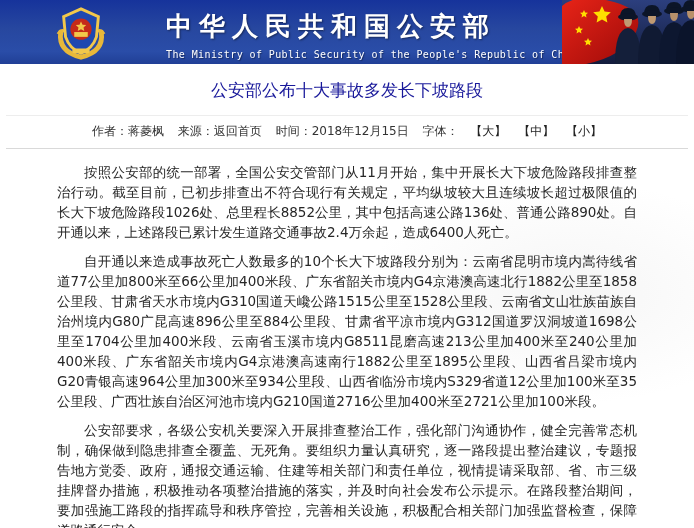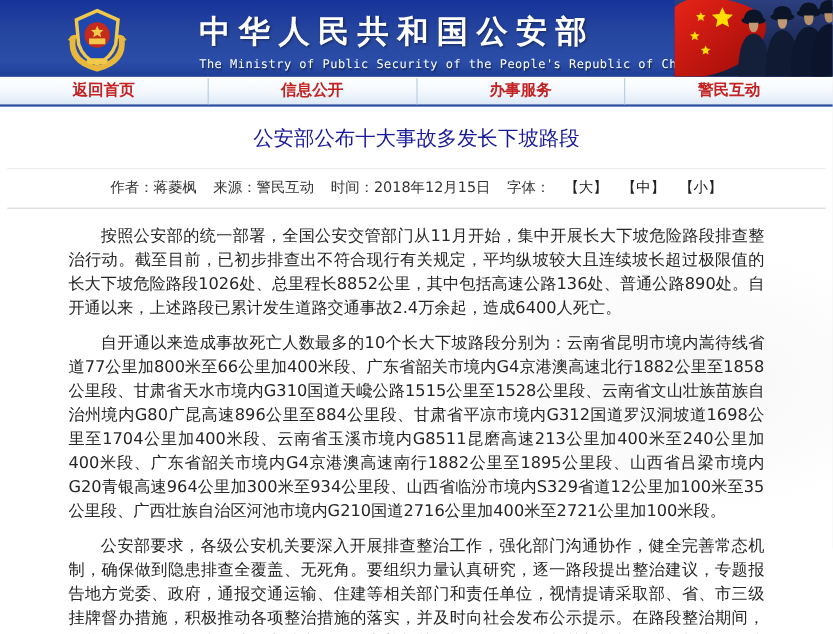--- a/index.html
+++ b/index.html
@@ -3,21 +3,21 @@
 <meta charset="utf-8">
 <style>
   * { box-sizing: border-box; margin: 0; padding: 0; }
   html,body { width: 694px; height: 528px; }
   body {
     font-family: "DejaVu Sans", "Liberation Sans", sans-serif;
     background: #ffffff;
     overflow: hidden;
     position: relative;
   }
-  .page { width: 694px; height: 457px; position: relative; background: #e5e5e5; }
+  .page { width: 694px; height: 457px; position: relative; background: #84cc16; }
 
   
   .header {
     height: 64px;
     background: linear-gradient(180deg, #16339b 0%, #27479f 45%, #2a4da8 80%, #203f96 100%);
     position: relative;
     overflow: hidden;
   }
   .emblem { position: absolute; left: 52px; top: 5px; width: 58px; height: 56px; }
   .titles { position: absolute; left: 166px; top: 9px; color: #ffffff; white-space: nowrap; }
@@ -141,33 +141,27 @@
             <path d="M-8,1 Q-8,-8 0,-8 Q8,-8 8,1 Z"></path>
               <ellipse cx="0" cy="1" rx="10" ry="3.4"></ellipse>
             <path d="M-4,3 Q-4,11 0,11 Q4,11 4,3 Z" fill="#b8916a"></path>
             <path d="M-15,56 Q-15,13 0,12 Q15,13 15,56 Z" fill="#0b142b"></path>
           </g>
         </g>
       </svg>
     </div>
   </header>
 
-  <nav class="navbar">
-    <div class="nav-item">返回首页</div>
-    <div class="nav-item">信息公开</div>
-    <div class="nav-item">办事服务</div>
-    <div class="nav-item">警民互动</div>
-  </nav>
 
   <main class="content">
     <h1 class="article-title">公安部公布十大事故多发长下坡路段</h1>
 
     <div class="meta-row">
       <span>作者：</span><span class="meta-val">蒋菱枫</span>
-      <span>来源：</span><span class="meta-val">警民互动</span>
+      <span>来源：</span><span class="meta-val">返回首页</span>
       <span>时间：</span><span class="meta-val">2018年12月15日</span>
       <span>字体：</span>
       <span class="font-size-btn">【大】</span>
       <span class="font-size-btn">【中】</span>
       <span class="font-size-btn">【小】</span>
     </div>
 
     <div class="article-body">
       <p>按照公安部的统一部署，全国公安交管部门从11月开始，集中开展长大下坡危险路段排查整治行动。截至目前，已初步排查出不符合现行有关规定，平均纵坡较大且连续坡长超过极限值的长大下坡危险路段1026处、总里程长8852公里，其中包括高速公路136处、普通公路890处。自开通以来，上述路段已累计发生道路交通事故2.4万余起，造成6400人死亡。</p>
       <p>自开通以来造成事故死亡人数最多的10个长大下坡路段分别为：云南省昆明市境内嵩待线省道77公里加800米至66公里加400米段、广东省韶关市境内G4京港澳高速北行1882公里至1858公里段、甘肃省天水市境内G310国道天巉公路1515公里至1528公里段、云南省文山壮族苗族自治州境内G80广昆高速896公里至884公里段、甘肃省平凉市境内G312国道罗汉洞坡道1698公里至1704公里加400米段、云南省玉溪市境内G8511昆磨高速213公里加400米至240公里加400米段、广东省韶关市境内G4京港澳高速南行1882公里至1895公里段、山西省吕梁市境内G20青银高速964公里加300米至934公里段、山西省临汾市境内S329省道12公里加100米至35公里段、广西壮族自治区河池市境内G210国道2716公里加400米至2721公里加100米段。</p>

